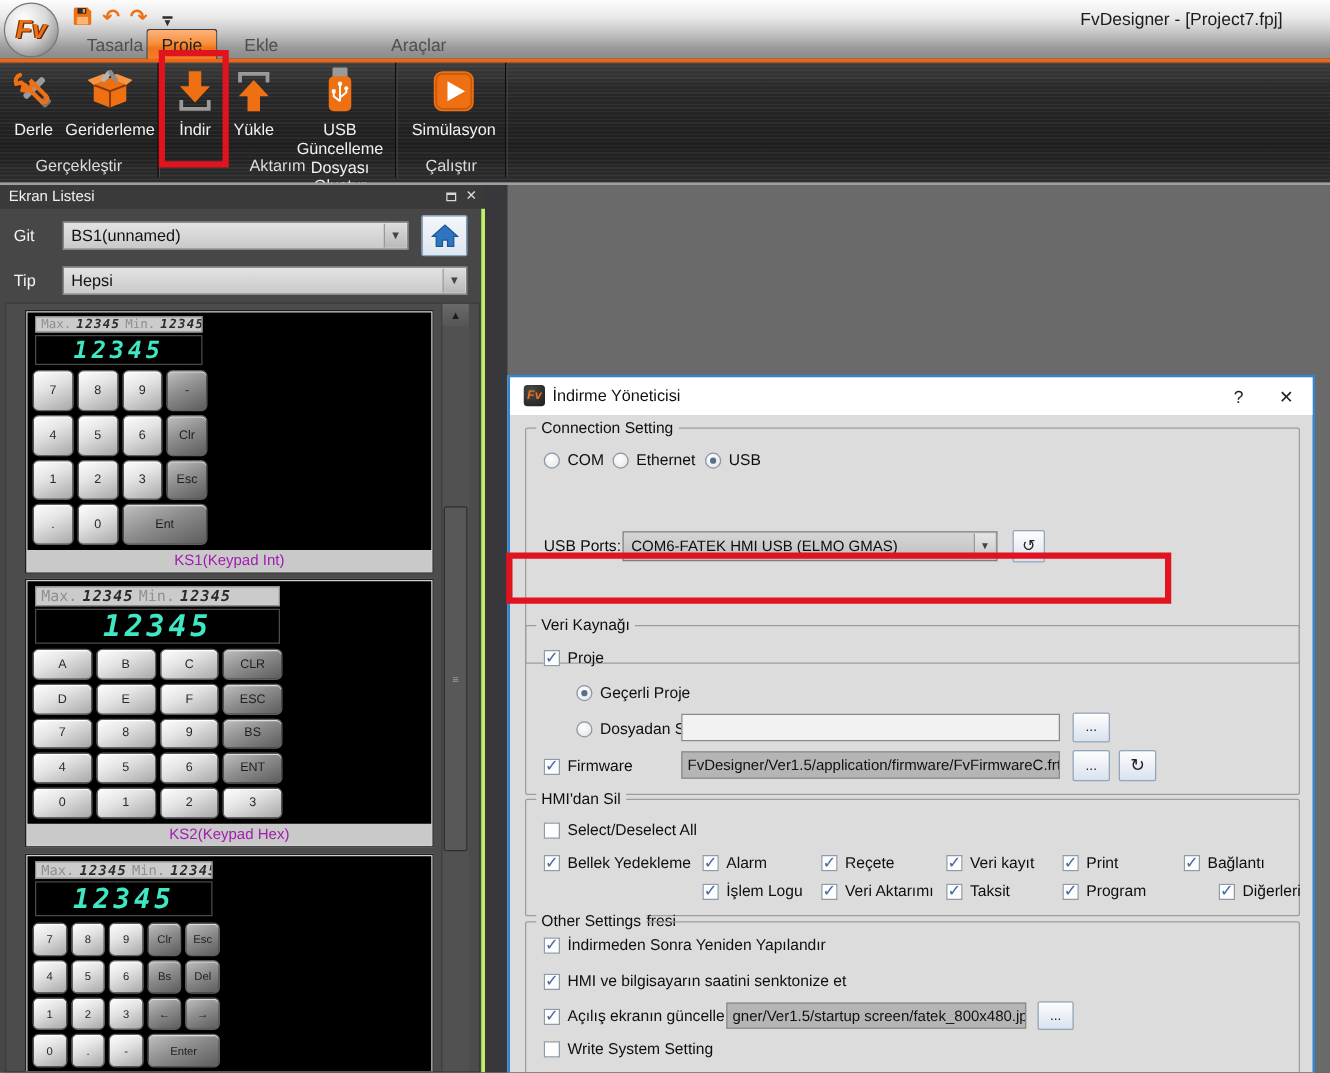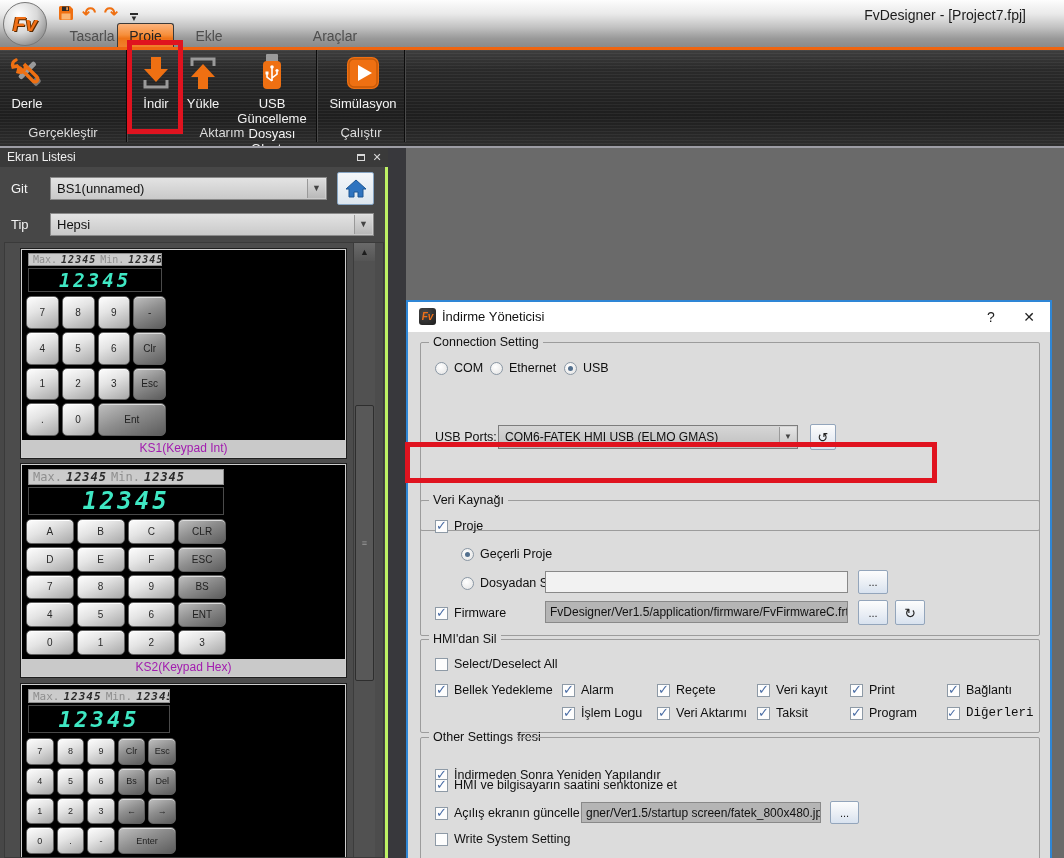--- a/index.html
+++ b/index.html
@@ -178,20 +178,32 @@
       <div class="ric">
         <svg width="36" height="36" viewBox="0 0 36 36">
           <rect x="16" y="4" width="5" height="22" rx="2" transform="rotate(45 18 15)" fill="#9a9a9a"></rect>
           <rect x="24" y="22" width="7" height="8" rx="2" transform="rotate(45 27 26)" fill="#777"></rect>
           <path d="M7 5c-3 1-4 4-3 7l4-1 2 2-1 4c3 1 6 0 7-3 1-2 0-4-1-5l13 13c1 1 1 3 0 4s-3 1-4 0L11 13" fill="none" stroke="#ef7012" stroke-width="3.4" stroke-linecap="round"></path>
         </svg>
       </div>
       <span>Derle</span>
     </div>
 
+    <div class="rbtn" style="left:50px; width:76px;">
+      <div class="ric">
+        <svg width="38" height="36" viewBox="0 0 38 36">
+          <path d="M6 13l13-5 13 5v13l-13 5-13-5z" fill="#ef7012"></path>
+          <path d="M6 13l13 5 13-5M19 18v13" fill="none" stroke="#8a3c00" stroke-width="1.6"></path>
+          <path d="M6 13L1 9l13-5 5 4zM32 13l5-4-13-5-5 4z" fill="#f89440"></path>
+          <rect x="14" y="1" width="4" height="10" rx="1.5" transform="rotate(40 16 6)" fill="#b5b5b5"></rect>
+          <rect x="20" y="0" width="3.4" height="11" rx="1.5" transform="rotate(-35 22 6)" fill="#8b8b8b"></rect>
+        </svg>
+      </div>
+      <span>Geriderleme</span>
+    </div>
 
     <div class="rbtn" style="left:130px; width:52px;">
       <div class="ric">
         <svg width="38" height="38" viewBox="0 0 38 38">
           <path d="M14 3h10v12h7L19 28 7 15h7z" fill="#ef7012"></path>
           <path d="M8 26v7h22v-7" fill="none" stroke="#9a9a9a" stroke-width="3"></path>
         </svg>
       </div>
       <span>İndir</span>
     </div>
@@ -480,29 +492,29 @@
             <span>Veri Aktarımı</span>
         </div>
         <div class="ditem" style="left:336px; top:66px;">
           <span class="cb on"></span>
             <span>Taksit</span>
         </div>
         <div class="ditem" style="left:429px; top:66px;">
           <span class="cb on"></span>
             <span>Program</span>
         </div>
-        <div class="ditem" style="left:526px; top:66px;font-family:Liberation Mono, monospace;">
+        <div class="ditem" style="left:554px; top:66px;">
           <span class="cb on"></span>
             <span>Diğerleri</span>
         </div>
       </div>
 
       <div class="gb" style="left:12px; top:435px; width:620px; height:123px;">
         <span class="gb-label">Other Settings</span>
-        <div class="ditem" style="left:14px; top:30px;align-items:flex-end;">
+        <div class="ditem" style="left:14px; top:11px;align-items:flex-end;">
           <span class="cb on"></span>
           <span>İndirmeden Sonra Yeniden Yapılandır</span>
         </div>
         <div class="ditem" style="left:14px; top:40px;">
           <span class="cb on"></span>
           <span>HMI ve bilgisayarın saatini senktonize et</span>
         </div>
         <div class="ditem" style="left:14px; top:68px;">
           <span class="cb on"></span>
           <span>Açılış ekranın güncelle</span>

